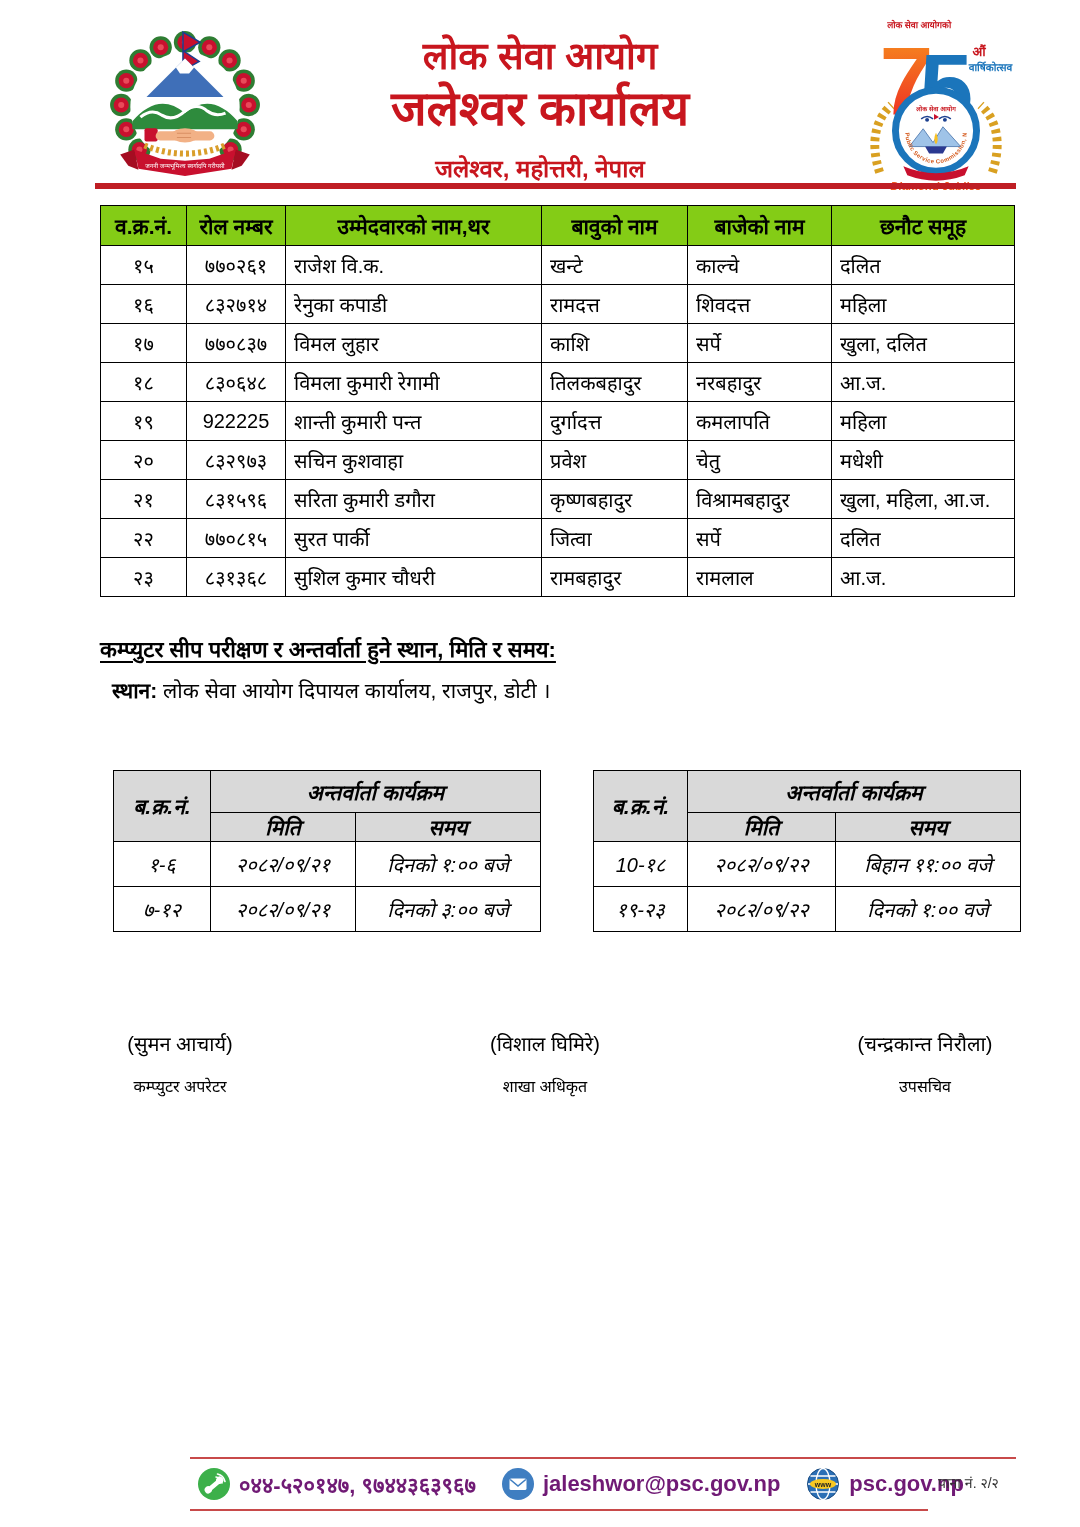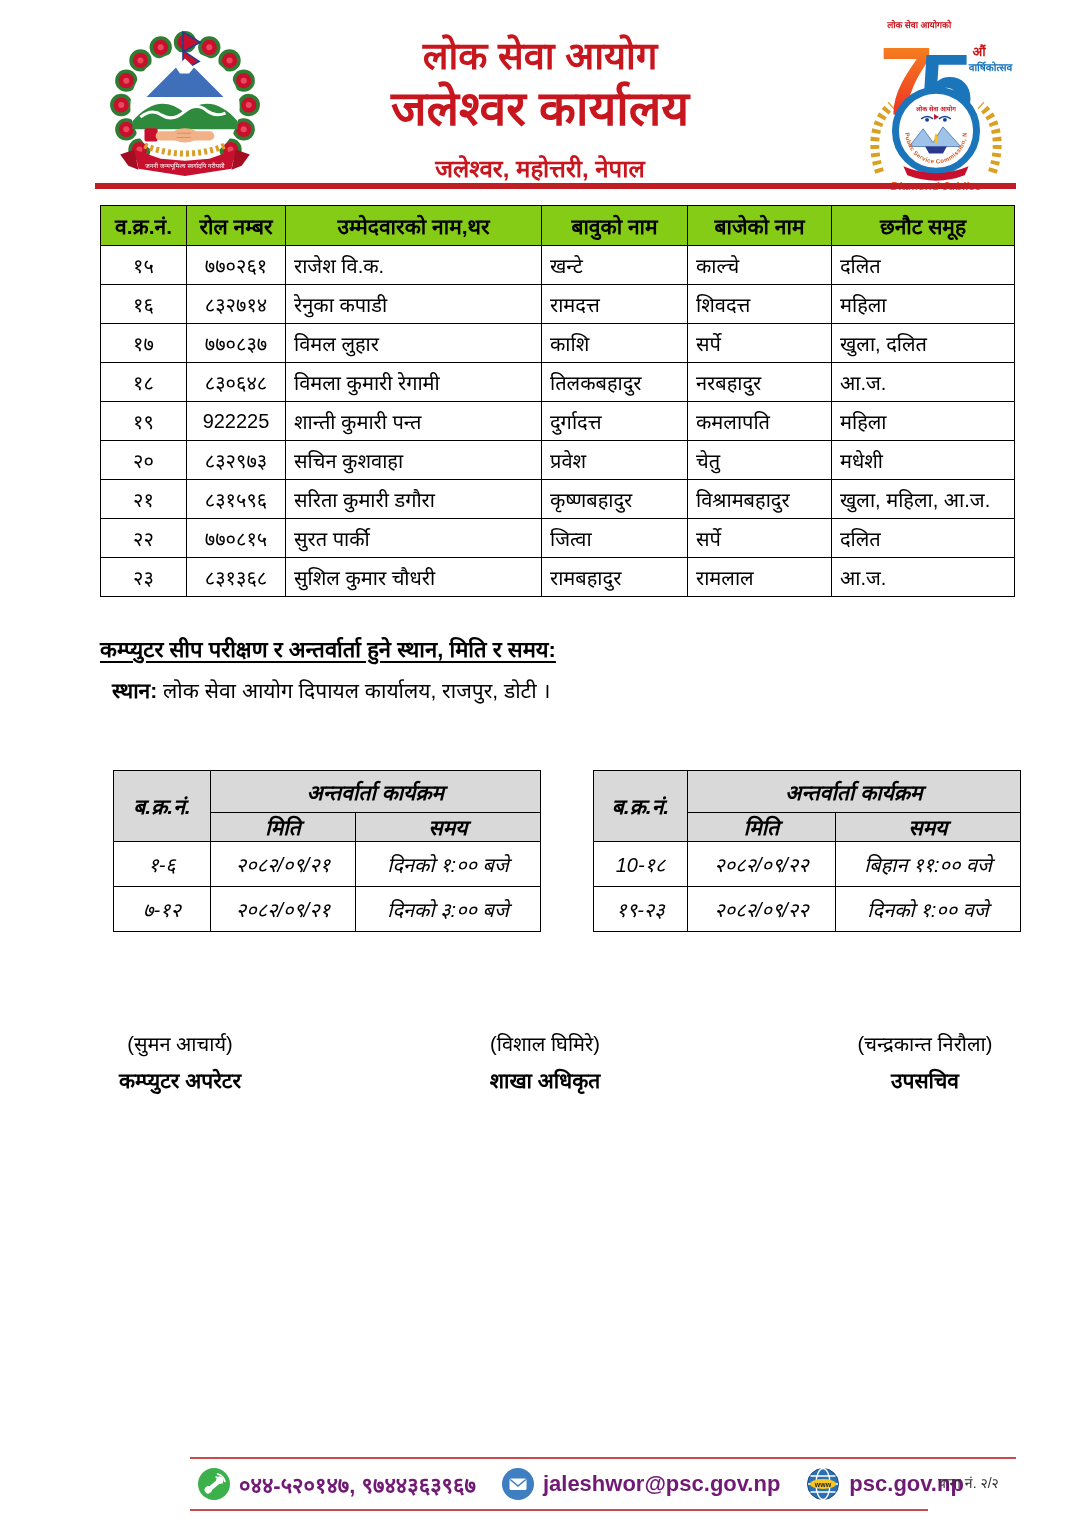--- a/index.html
+++ b/index.html
@@ -37,21 +37,21 @@
   .itable.right { left:593px; }
   .itable th, .itable td { border:1.5px solid #000; text-align:center;font-style:italic; }
   .itable th { background:#d9d9d9; font-size:21px; font-weight:bold; }
   .itable tr.h1 th { height:42px; }
   .itable tr.h2 th { height:27px; }
   .itable td { height:45px; font-size:20px; }
 
   
   .sig { position:absolute; top:1030px; width:320px; text-align:center; }
   .sig .name { font-size:20px; }
-  .sig .title { font-size:21px; font-weight:bold; margin-top:9px; }
+  .sig .title { font-size:16px; font-weight:normal; margin-top:18px; }
   .sig.s1 { left:20px; } .sig.s2 { left:385px; } .sig.s3 { left:765px; }
 
   
   .footer { position:absolute; left:190px; top:1457px; width:826px; }
   .footer .topline { border-top:2px solid #c84a4a; width:826px; }
   .footer .bottomline { border-top:2px solid #c84a4a; width:738px; }
   .footer .content { display:flex; align-items:center; height:50px; padding-left:8px; }
   .footer .red-text { color:#701a75; font-weight:bold; font-size:22px; margin-left:9px; white-space:nowrap; }
   .footer .gap { width:26px; }
   .icon { flex:0 0 auto; }

